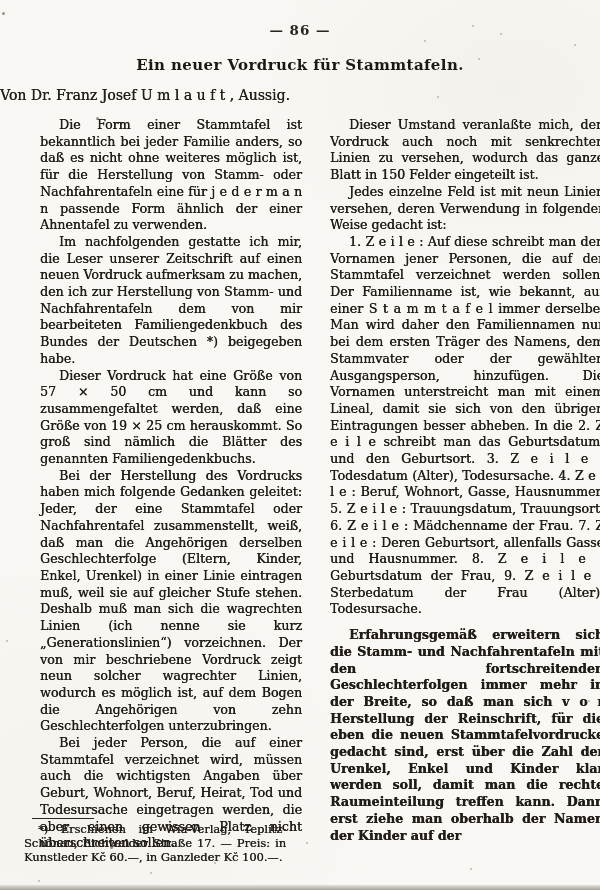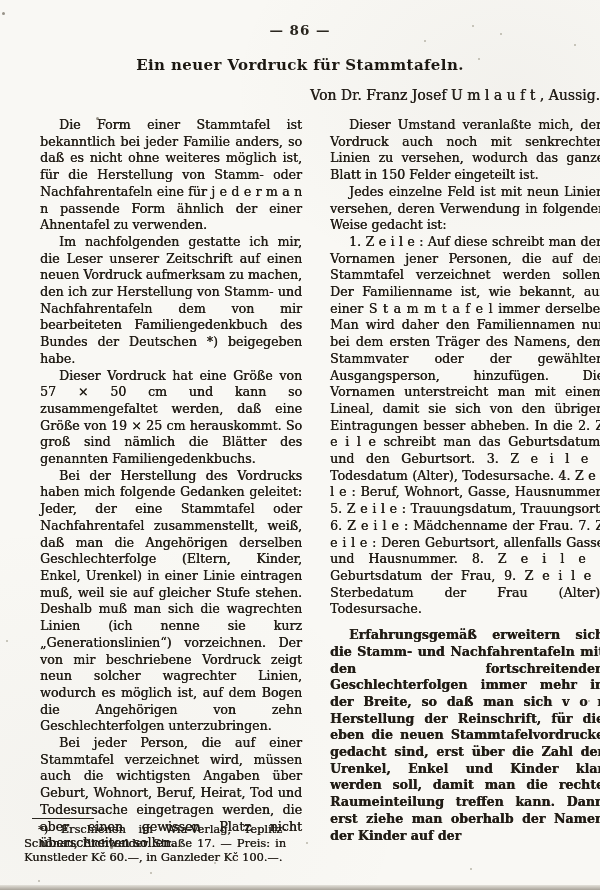--- a/index.html
+++ b/index.html
@@ -19,21 +19,21 @@
     text-align:center;font-size:13.5px;font-weight:bold;
     letter-spacing:1px;color:#2a261f;
   }
   .title{
     position:absolute;top:56px;left:0;width:100%;margin:0;
     text-align:center;font-size:15px;font-weight:bold;
     letter-spacing:0.4px;color:#1c1812;
   }
   .byline{
     position:absolute;top:87px;left:0;width:100%;
-    text-align:right;font-size:14px;color:#241f19;
+    text-align:left;font-size:14px;color:#241f19;
     text-shadow:0.3px 0 0 currentColor;
   }
   .col{
     position:absolute;top:117px;
     text-align:justify;
     font-size:12.6px;line-height:16.7px;
     text-shadow:0.35px 0 0 currentColor; 
     color:#221d16;
   }
   .col-left{left:40px;width:262px;}

